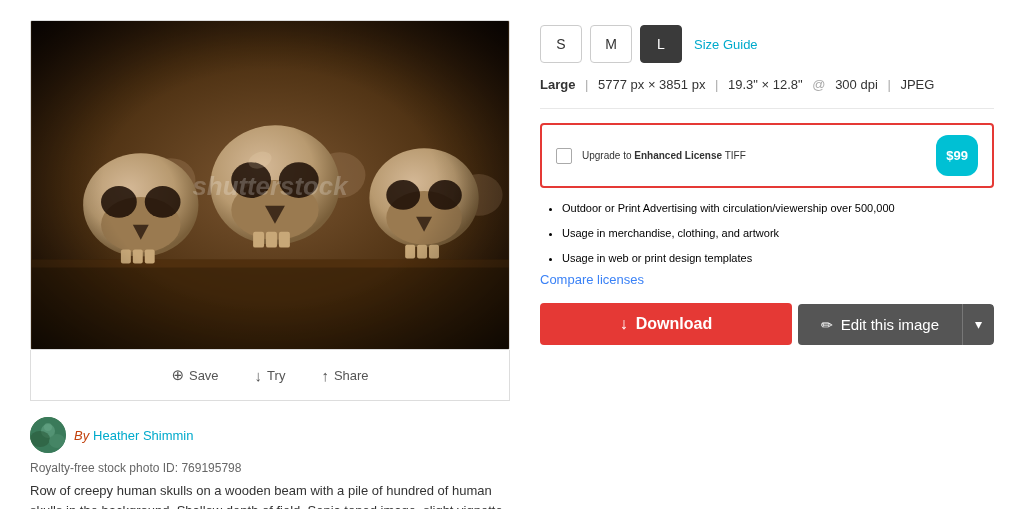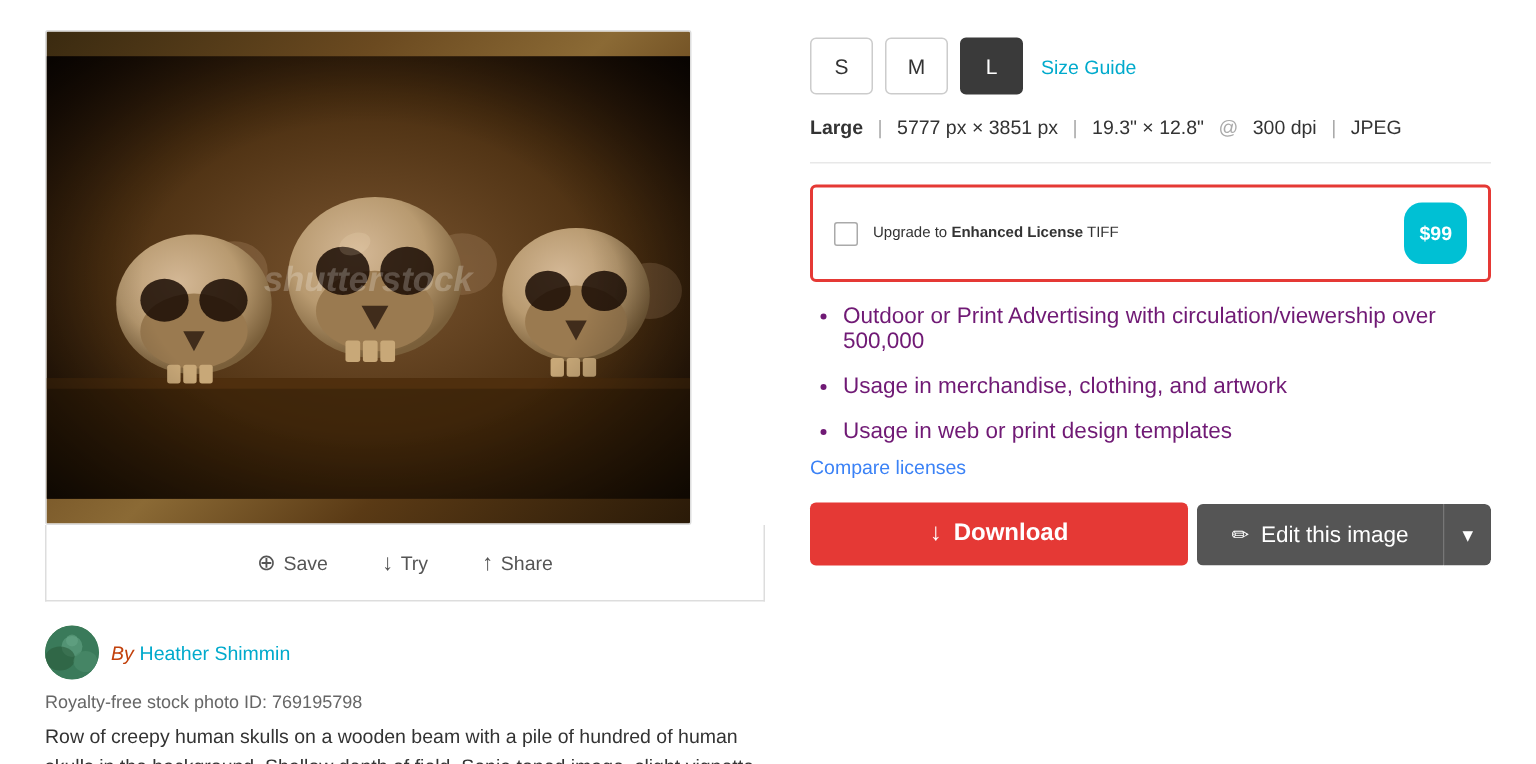--- a/index.html
+++ b/index.html
@@ -20,21 +20,21 @@
       display: flex;
       gap: 30px;
       align-items: flex-start;
     }
     
     .left-panel {
       width: 480px;
       flex-shrink: 0;
     }
     .image-container {
-      width: 431px;
+      width: 480px;
       height: 330px;
       background: linear-gradient(135deg, #3a2a10 0%, #6b4a20 30%, #8b6a35 50%, #5a3a15 70%, #2a1a08 100%);
       border: 1px solid #ddd;
       position: relative;
       overflow: hidden;
       display: flex;
       align-items: center;
       justify-content: center;
       border-radius: 2px;
     }
@@ -203,22 +203,22 @@
       padding: 13px 10px;
       border-radius: 12px;
     }
     
     .license-bullets {
       list-style: disc;
       padding-left: 22px;
       margin-bottom: 8px;
     }
     .license-bullets li {
-      font-size: 15px;
-      color: #701a75;
+      font-size: 11px;
+      color: #000000;
       margin-bottom: 3px;
       margin-top: 13px;
     }
     .compare-link {
       color: #3b82f6;
       text-decoration: none;
       font-size: 13px;
       display: block;
       margin-bottom: 16px;
     }

